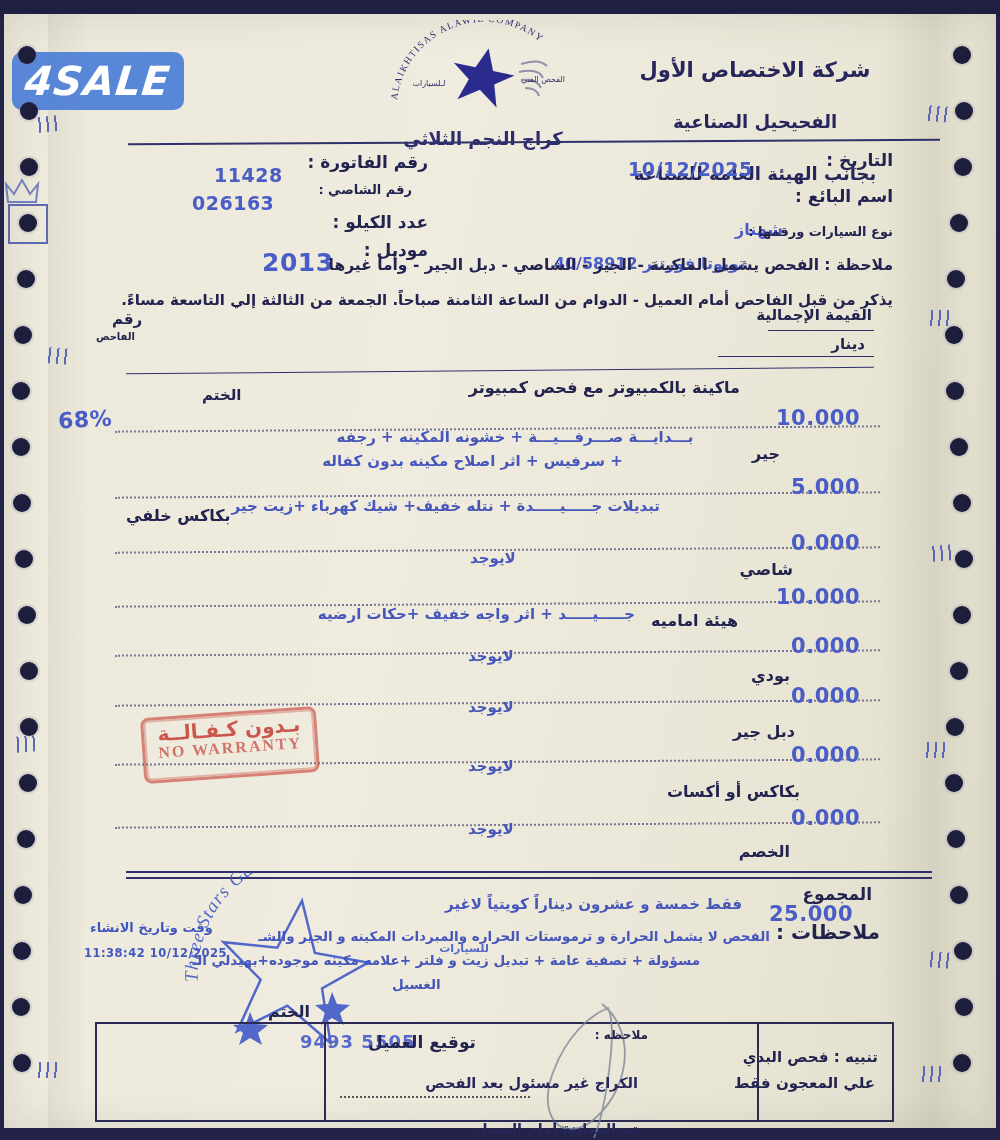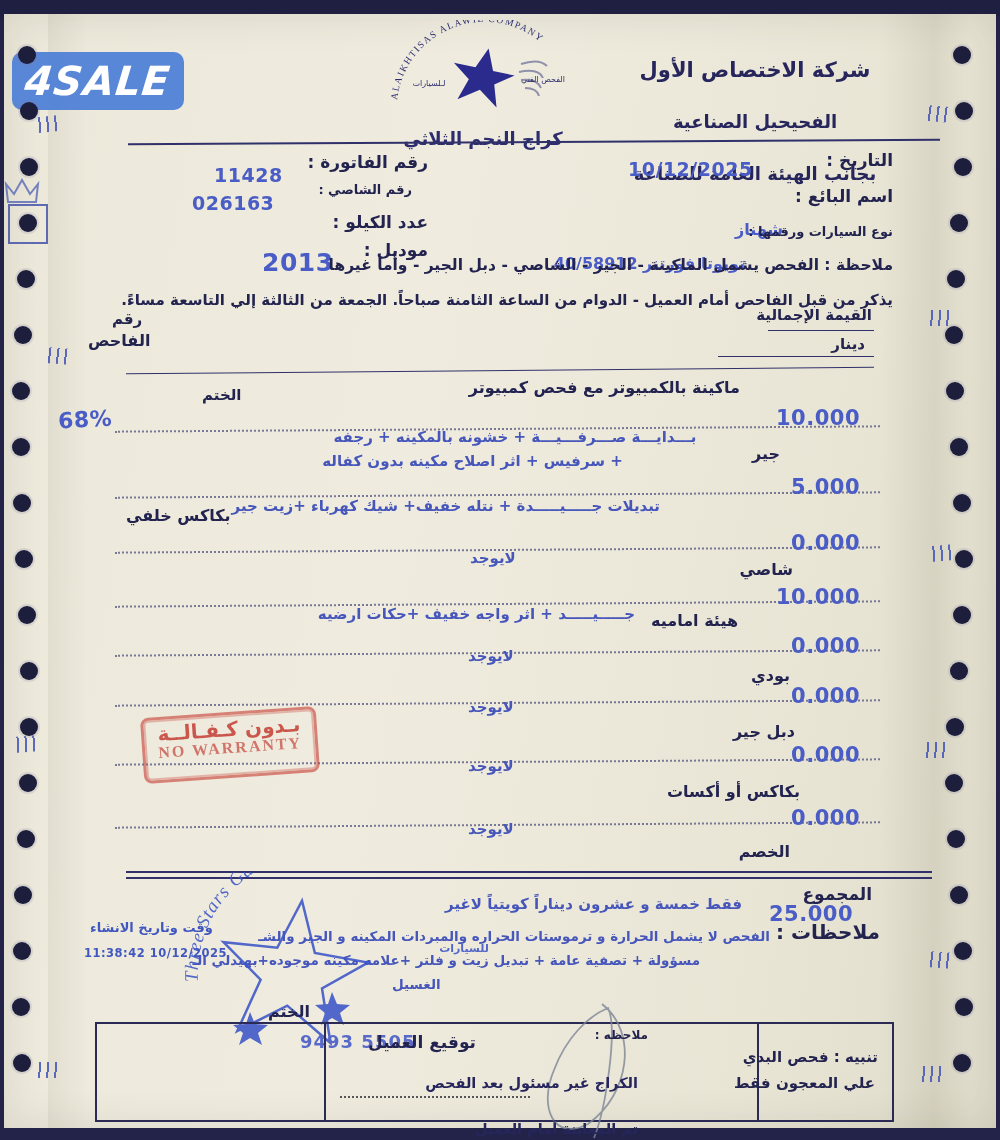--- a/index.html
+++ b/index.html
@@ -86,29 +86,29 @@
   <div class="val ar" style="right:255px;top:230px;font-size:16px;color:#4a5cc5;">تويوتا فورتنر 40/58912</div>
 
   <div class="lbl" style="right:107px;top:256px;font-size:15.5px;">ملاحظة : الفحص يشمل الماكينة - الجير - الشاصي - دبل الجير - وأما غيرها</div>
   <div class="lbl" style="right:107px;top:291px;font-size:15px;">يذكر من قبل الفاحص أمام العميل - الدوام من الساعة الثامنة صباحاً. الجمعة من الثالثة إلي التاسعة مساءً.</div>
 
   <div class="lbl" style="right:128px;top:306px;font-size:15px;">القيمة الإجمالية</div>
   <div class="solidline" style="left:768px;top:330px;width:106px;border-top-width:1.5px;"></div>
   <div class="lbl" style="right:135px;top:335px;font-size:15px;">دينار</div>
   <div class="solidline" style="left:718px;top:356px;width:156px;border-top-width:1.5px;"></div>
   <div class="lbl" style="left:112px;top:310px;font-size:15px;">رقم</div>
-  <div class="lbl" style="left:88px;top:331px;font-size:16px;">الفاحص</div>
+  <div class="lbl" style="left:96px;top:331px;font-size:10px;">الفاحص</div>
   <div class="solidline" style="left:126px;top:370px;width:748px;transform:rotate(-.5deg);border-top-width:1.5px;"></div>
   <div class="lbl" style="right:260px;top:378px;font-size:16px;">ماكينة بالكمبيوتر مع فحص كمبيوتر</div>
   <div class="lbl" style="left:202px;top:386px;font-size:15px;">الختم</div>
 
   <div class="dotline" style="left:115px;top:428px;width:765px;"></div>
   <div class="val" style="right:140px;top:406px;font-size:21px;">10.000</div>
   <div class="val" style="left:58px;top:407px;font-size:22px;transform:rotate(-3deg);">68%</div>
-  <div class="desc" style="left:280px;top:428px;width:470px;text-align:center;">بـــدايـــة صـــرفـــيـــة + خشونه بالمكينه + رجفه</div>
+  <div class="desc" style="left:280px;top:428px;width:470px;text-align:center;">بـــدايـــة صـــرفـــيـــة + خشونه المكينه + رجفه</div>
   <div class="lbl" style="right:220px;top:444px;">جير</div>
   <div class="desc" style="left:300px;top:452px;width:345px;text-align:center;">+ سرفيس + اثر اصلاح مكينه بدون كفاله</div>
 
   <div class="dotline" style="left:115px;top:494px;width:765px;"></div>
   <div class="val" style="right:140px;top:475px;font-size:21px;">5.000</div>
   <div class="desc" style="right:340px;top:497px;">تبديلات جـــــيـــــدة + نتله خفيف+ شيك كهرباء +زيت جير</div>
   <div class="lbl" style="left:126px;top:506px;">بكاكس خلفي</div>
 
   <div class="dotline" style="left:115px;top:549px;width:765px;"></div>
   <div class="val" style="right:140px;top:531px;font-size:21px;">0.000</div>

